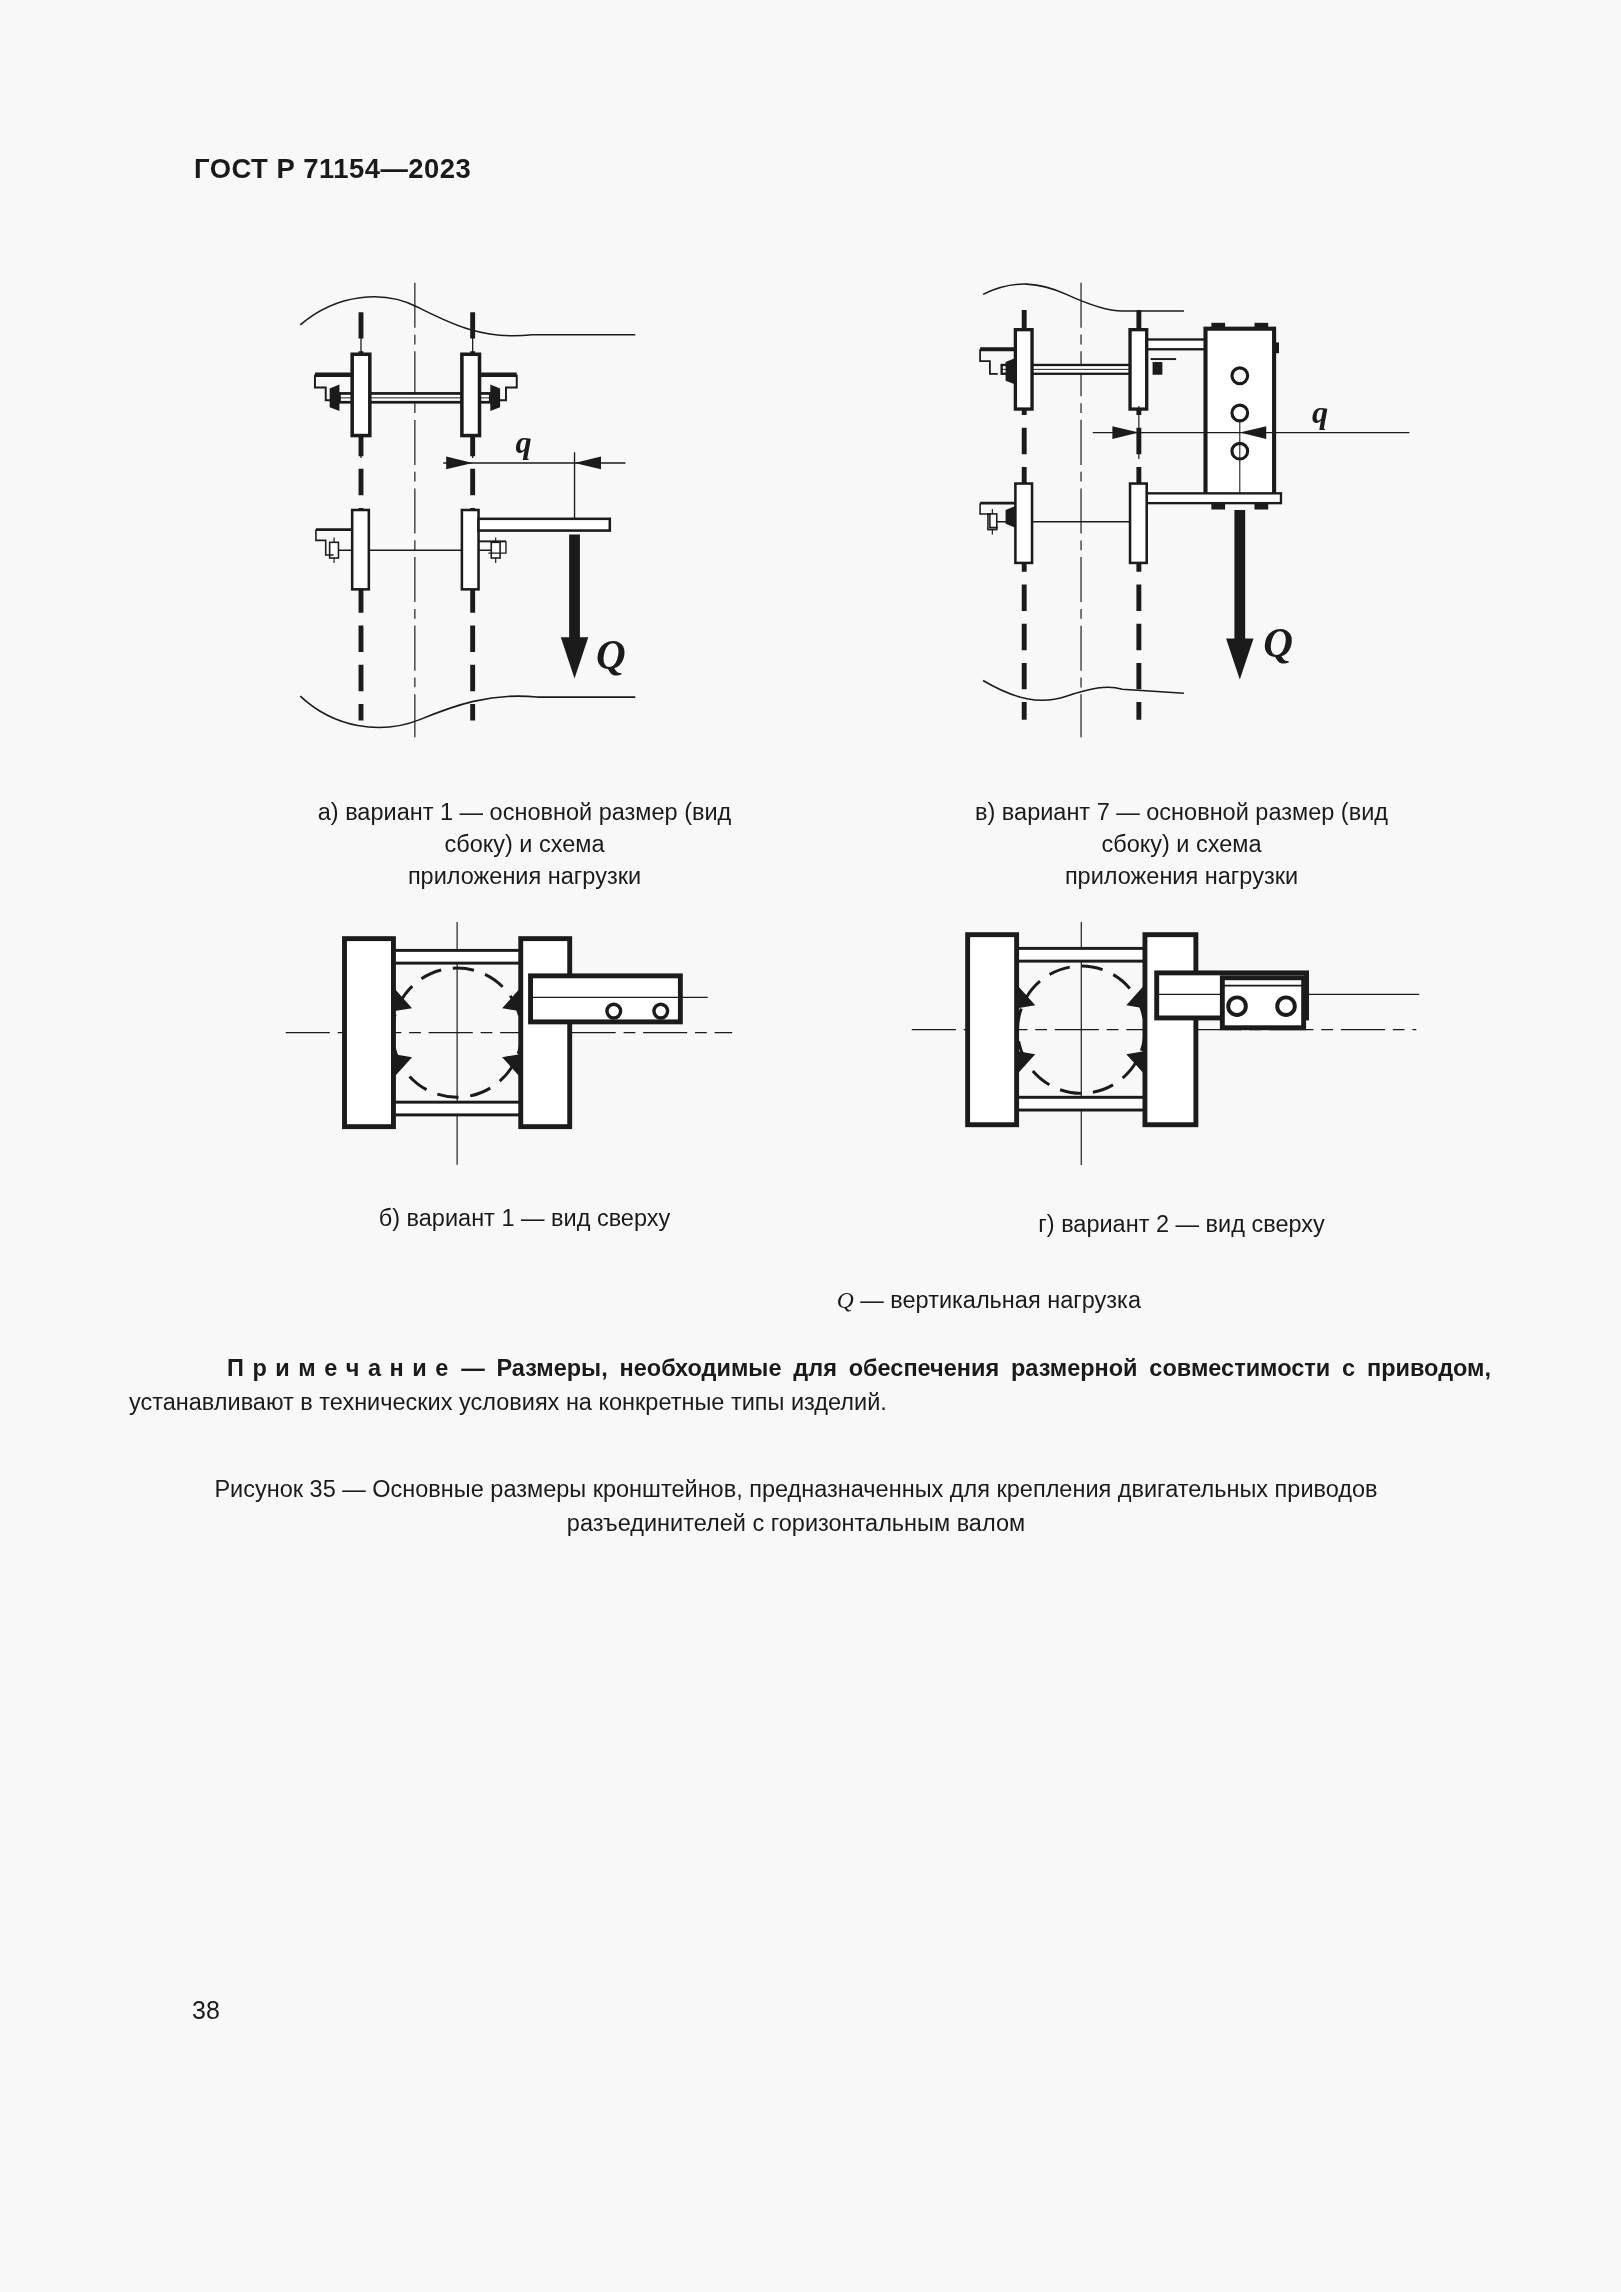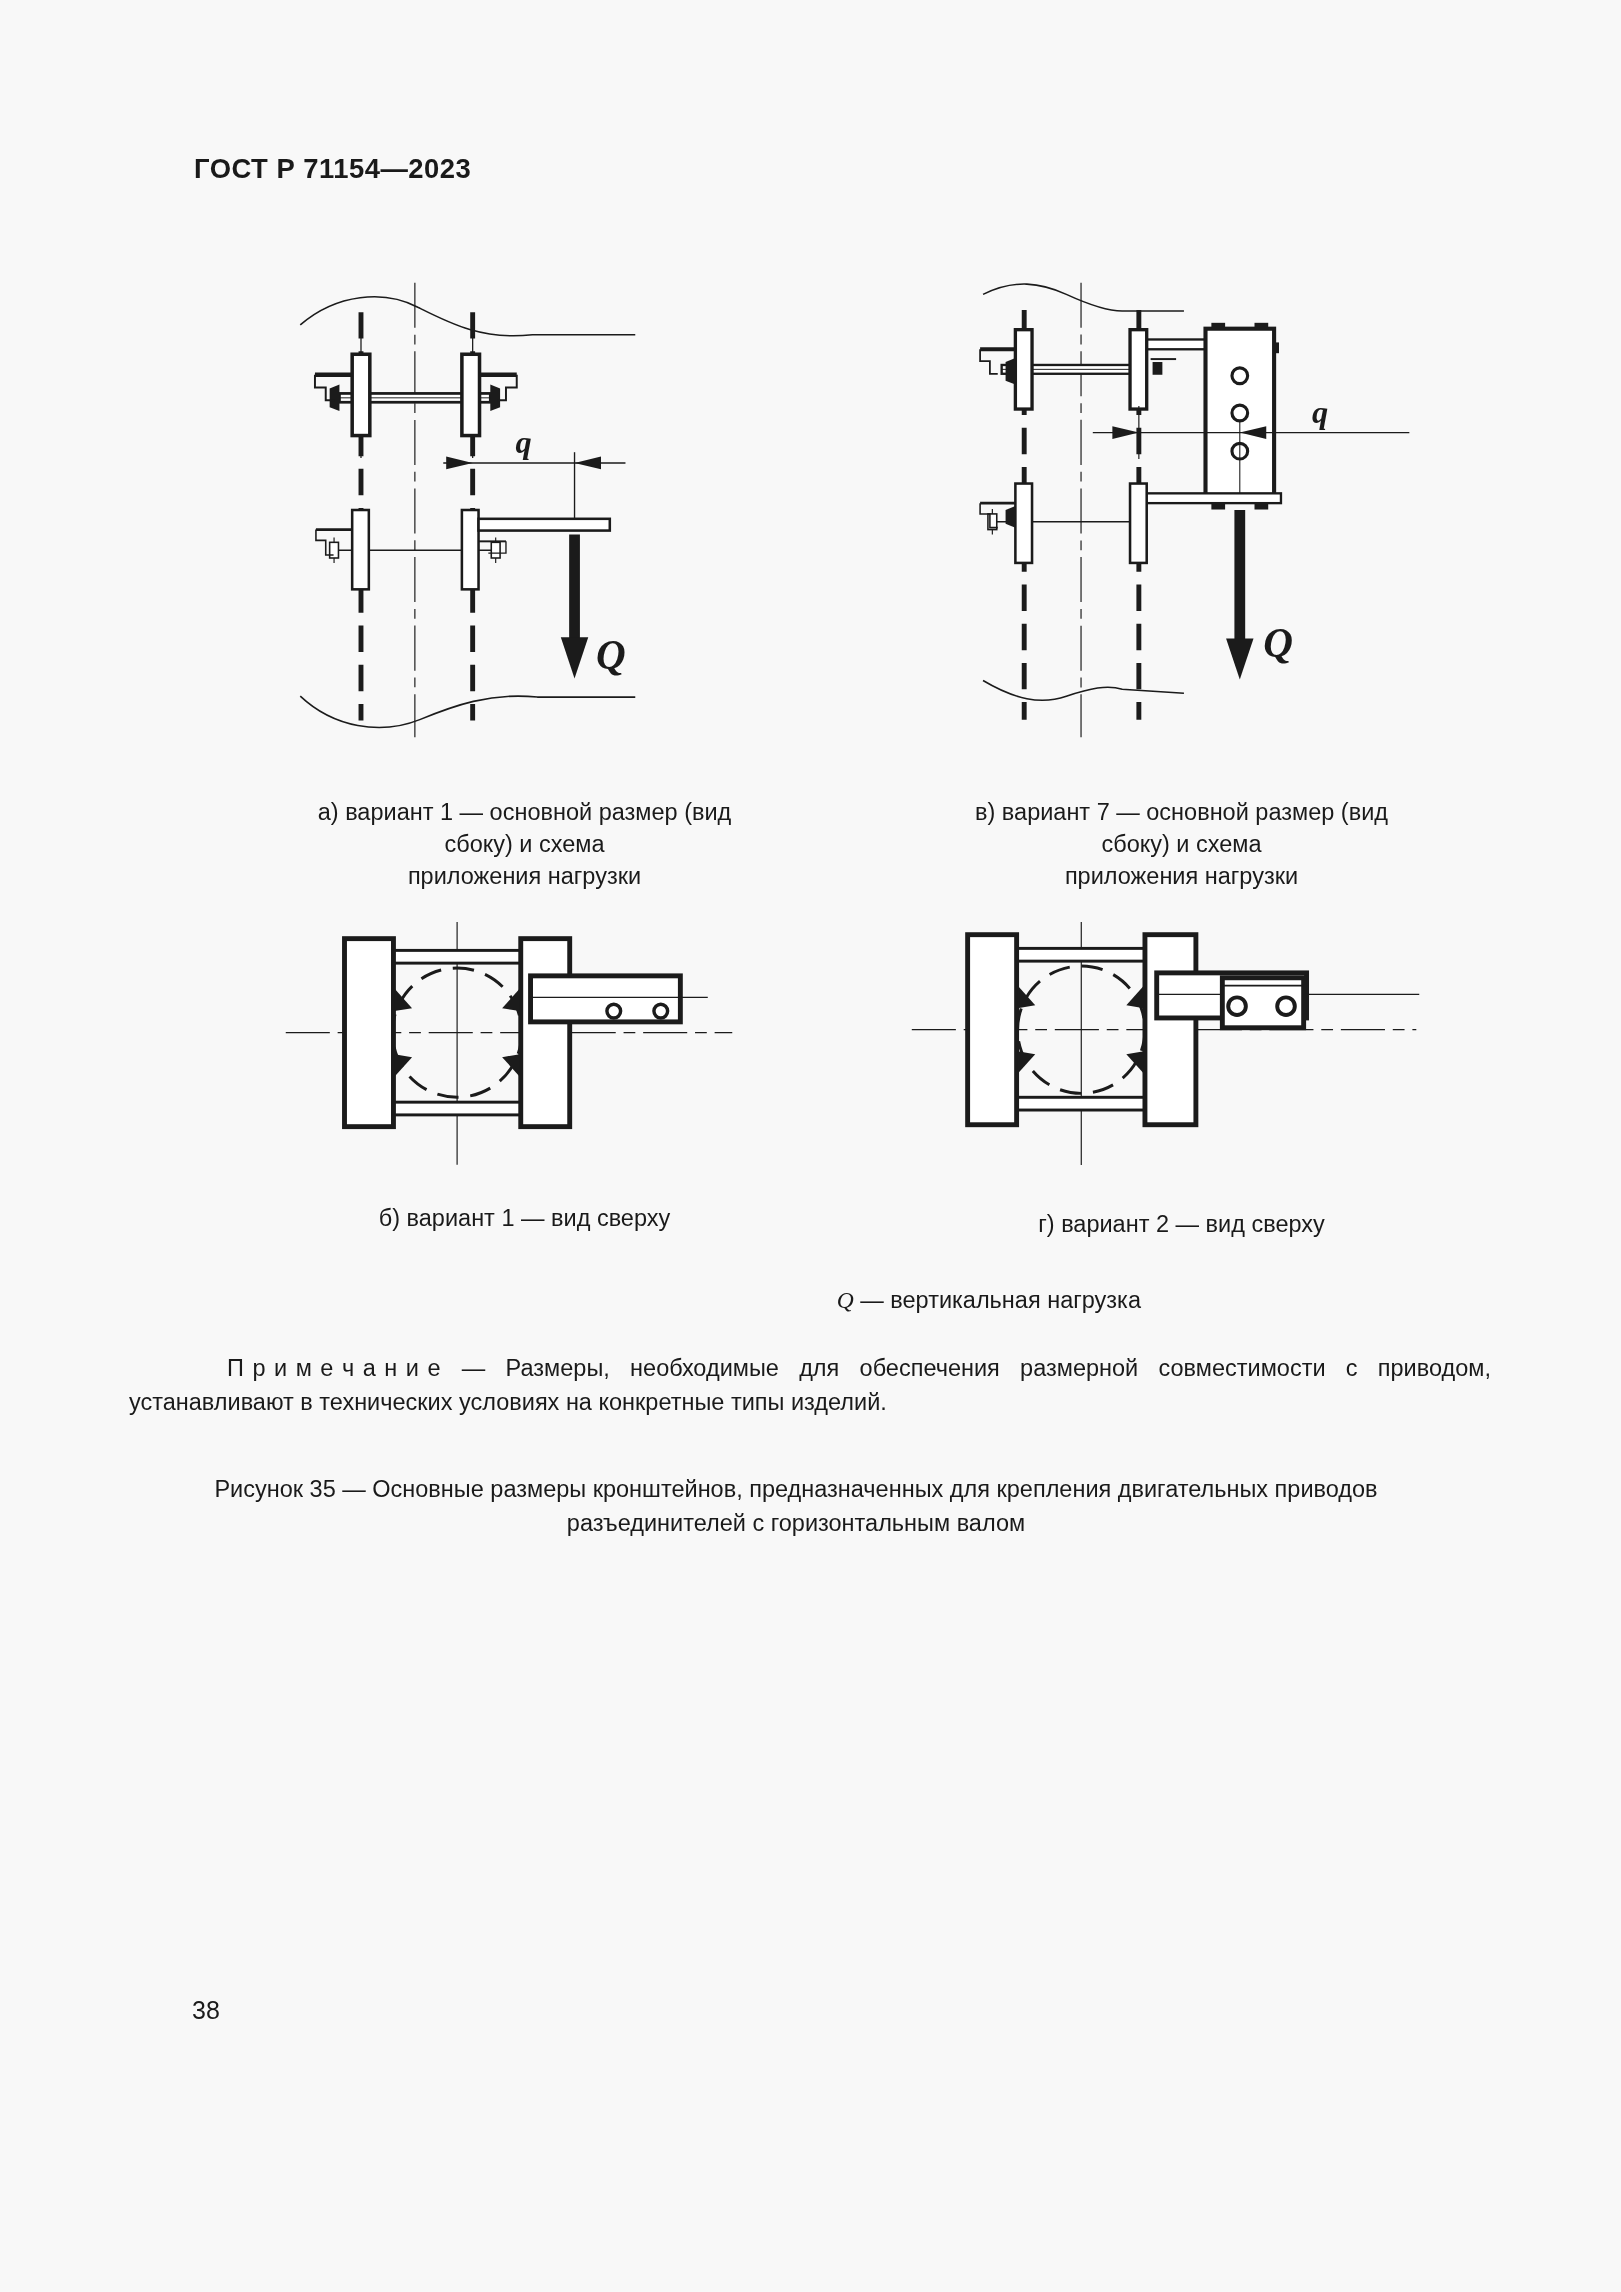--- a/index.html
+++ b/index.html
@@ -31,20 +31,21 @@
   }
   .sym-italic{font-family:"Liberation Serif",serif;font-style:italic;}
   .note{
     position:absolute;left:129px;top:1351px;width:1362px;
     font-size:23.5px;line-height:34px;
   }
   .note-line1{
     text-align:justify;
     text-align-last:justify;
     padding-left:98px;
+    font-weight:bold;
   }
   .note-label{display:inline-block;letter-spacing:1px;}
   .figcap{
     position:absolute;left:115px;top:1472px;width:1362px;
     text-align:center;font-size:23.5px;line-height:34px;
   }
   .pagenum{
     position:absolute;left:192px;top:1996px;font-size:25px;
   }
   svg{display:block;overflow:visible;}

